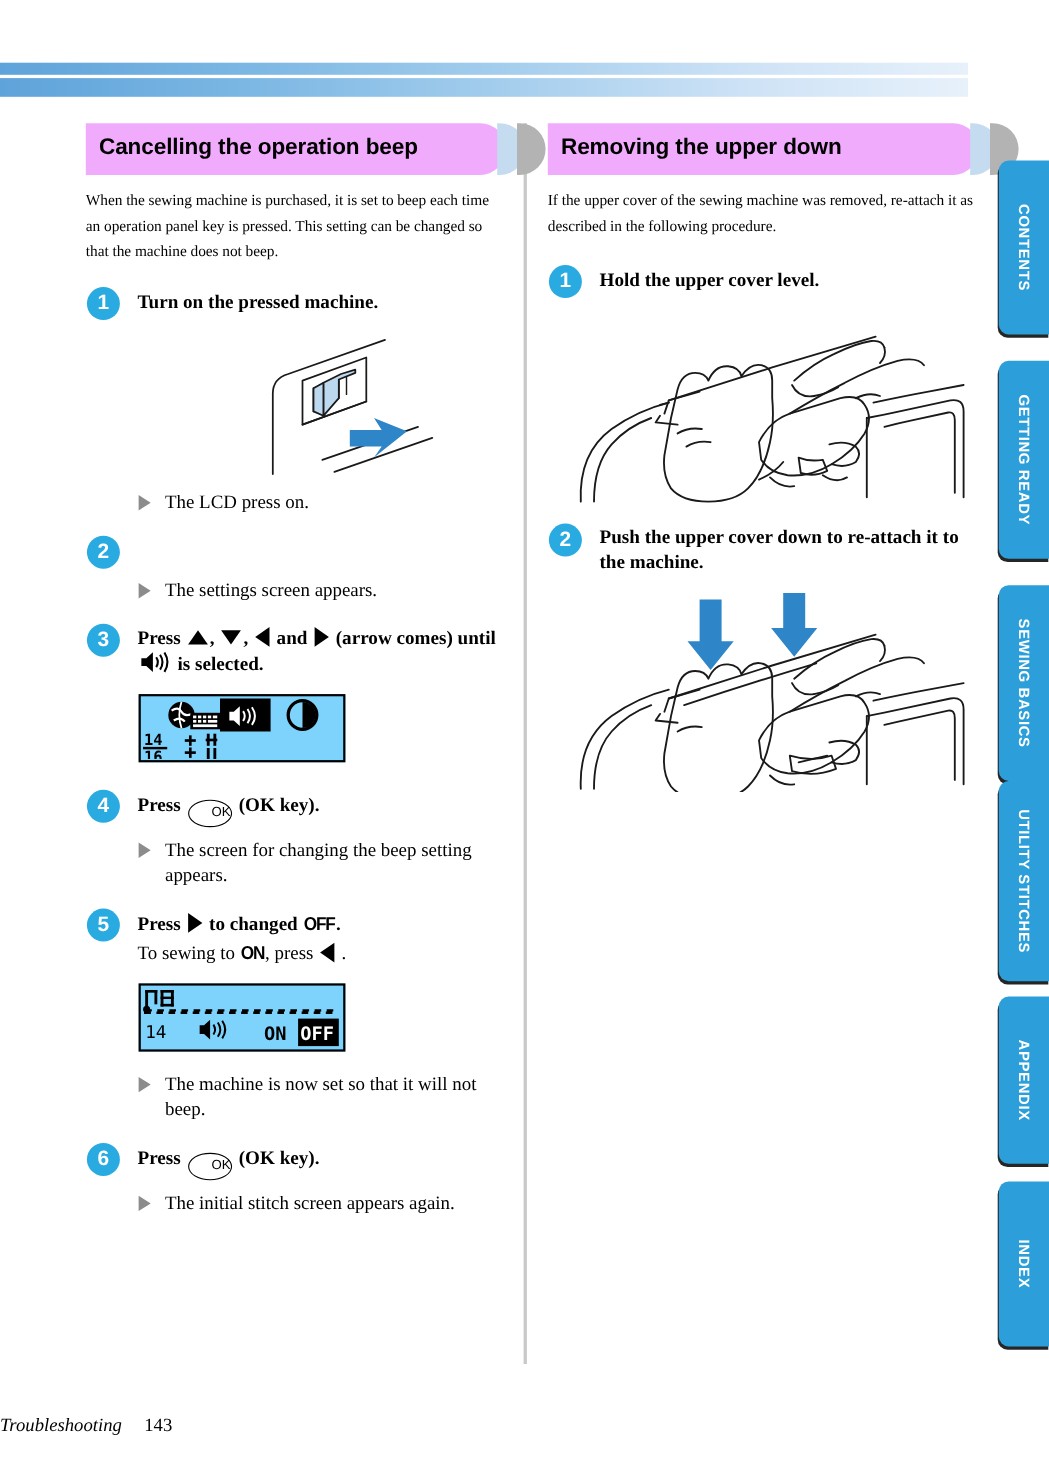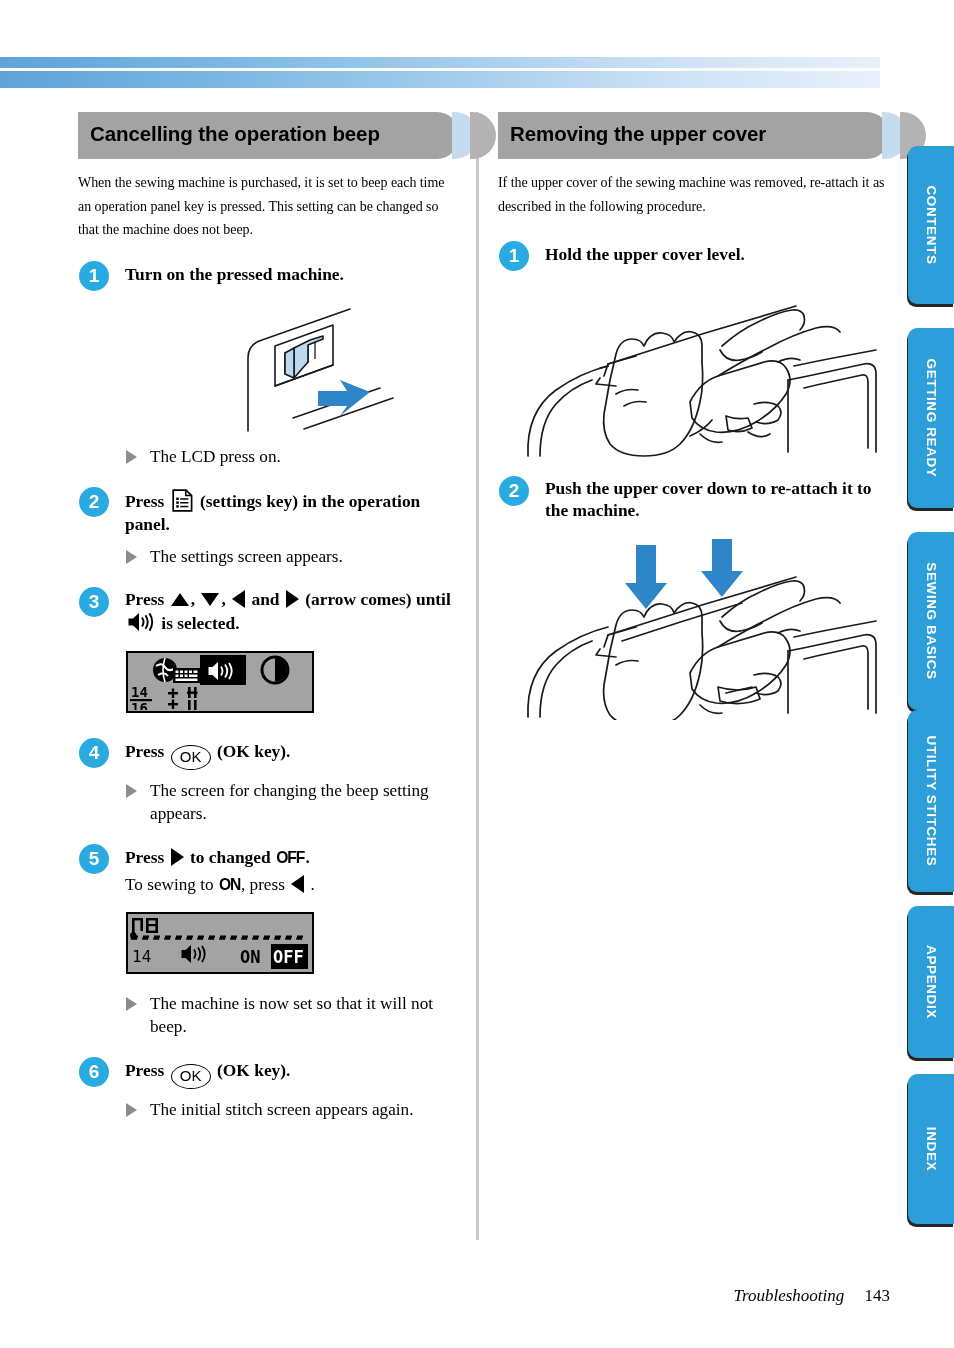--- a/index.html
+++ b/index.html
@@ -50,21 +50,21 @@
   }
 
   
   .section-heading {
     position: relative;
     height: auto;
     margin-bottom: 12px;
   }
   .heading-plate {
     position: relative;
-    background: #a3a3a3;
+    background: #f0abfc;
     border-radius: 0 26px 26px 0;
     padding: 9px 56px 10px 12px;
     min-height: 28px;
     display: block;
   }
   .heading-plate .htext {
     font-family: "Liberation Sans", sans-serif;
     font-weight: bold;
     font-size: 20.5px;
     line-height: 26px;
@@ -160,42 +160,42 @@
   .ig-tri-up    { border-left: 9px solid transparent; border-right: 9px solid transparent; border-bottom: 13px solid #000; vertical-align: -1px;}
   .ig-tri-down  { border-left: 9px solid transparent; border-right: 9px solid transparent; border-top: 13px solid #000; vertical-align: -1px;}
   .ig-tri-left  { border-top: 9px solid transparent; border-bottom: 9px solid transparent; border-right: 13px solid #000; vertical-align: -3px;}
   .ig-tri-right { border-top: 9px solid transparent; border-bottom: 9px solid transparent; border-left: 13px solid #000; vertical-align: -3px;}
 
   .ig-ok {
     border: 1.6px solid #000;
     border-radius: 50%;
     width: 38px; height: 23px;
     line-height: 21px;
-    text-align: center;
+    text-align: right;
     font-family: "Liberation Sans", sans-serif;
-    font-size: 15px;
+    font-size: 12px;
     font-weight: normal;
     vertical-align: -5px;
     margin: 0 2px;
   }
   .ig-settings { width: 21px; height: 23px; vertical-align: -5px; margin: 0 3px; }
   .ig-speaker  { width: 30px; height: 24px; vertical-align: -5px; margin: 0 1px; }
 
   .lcdword {
     font-family: "Liberation Sans", sans-serif;
     font-weight: bold;
     font-size: 17px;
     letter-spacing: -1.2px;
     display: inline-block;
     transform: scaleX(0.92);
   }
 
   
   .lcd {
-    background: #a3a3a3;
+    background: #7dd3fc;
     border: 2.5px solid #000;
     box-sizing: border-box;
     position: relative;
   }
   #lcd-settings {
     margin: 16px 0 0 48px;
     width: 188px; height: 62px;
   }
   #lcd-beep {
     margin: 16px 0 0 48px;
@@ -230,21 +230,21 @@
     font-weight: bold;
     font-size: 13.5px;
     letter-spacing: 0.6px;
   }
 
   
   #footer {
     position: absolute;
     left: 0; top: 1286px;
     width: 890px;
-    text-align: right;
+    text-align: left;
     font-size: 17px;
   }
   #footer .ftitle { font-style: italic; }
   #footer .fpage  { display: inline-block; margin-left: 16px; font-style: normal; }
 </style>
 </head>
 <body>
 
 <div id="top-banner">
   <div class="banner-bar b1"></div>
@@ -293,34 +293,20 @@
     </svg>
   </div>
 
   <div class="result">
     <span class="tri"></span>
     <span>The LCD press on.</span>
   </div>
 
   <div class="step">
     <div class="step-badge">2</div>
-    <div class="step-title">
-      <span>Press</span>
-      <svg class="ig ig-settings" viewBox="0 0 21 23">
-        <path d="M1.2 1.2 H14 L19.6 6.6 V21.8 H1.2 Z" fill="#fff" stroke="#000" stroke-width="1.7"></path>
-        <path d="M13.8 1.4 V6.6 H19.4" fill="none" stroke="#000" stroke-width="1.5"></path>
-        <rect x="4.2" y="8.6" width="2.6" height="2.4" fill="#000"></rect>
-        <rect x="4.2" y="12.4" width="2.6" height="2.4" fill="#000"></rect>
-        <rect x="4.2" y="16.2" width="2.6" height="2.4" fill="#000"></rect>
-        <rect x="8.2" y="9.2" width="8.2" height="1.5" fill="#000"></rect>
-        <rect x="8.2" y="13.0" width="8.2" height="1.5" fill="#000"></rect>
-        <rect x="8.2" y="16.8" width="8.2" height="1.5" fill="#000"></rect>
-      </svg>
-      <span>(settings key) in the operation panel.</span>
-    </div>
   </div>
   <div class="result">
     <span class="tri"></span>
     <span>The settings screen appears.</span>
   </div>
 
   <div class="step">
     <div class="step-badge">3</div>
     <div class="step-title tight">
       <span>Press</span>
@@ -478,21 +464,21 @@
     <span class="tri"></span>
     <span>The initial stitch screen appears again.</span>
   </div>
 
 </div>
 
 <div id="col-right">
 
   <div class="section-heading">
     <div class="heading-plate">
-      <div class="htext">Removing the upper cover</div>
+      <div class="htext">Removing the upper down</div>
       <div class="heading-chevron">
         <div class="chev c1"></div>
         <div class="chev c2"></div>
       </div>
     </div>
   </div>
 
   <p class="para">If the upper cover of the sewing machine was removed, re-attach it as described in the following procedure.</p>
 
   <div class="step" style="margin-top:22px;">

